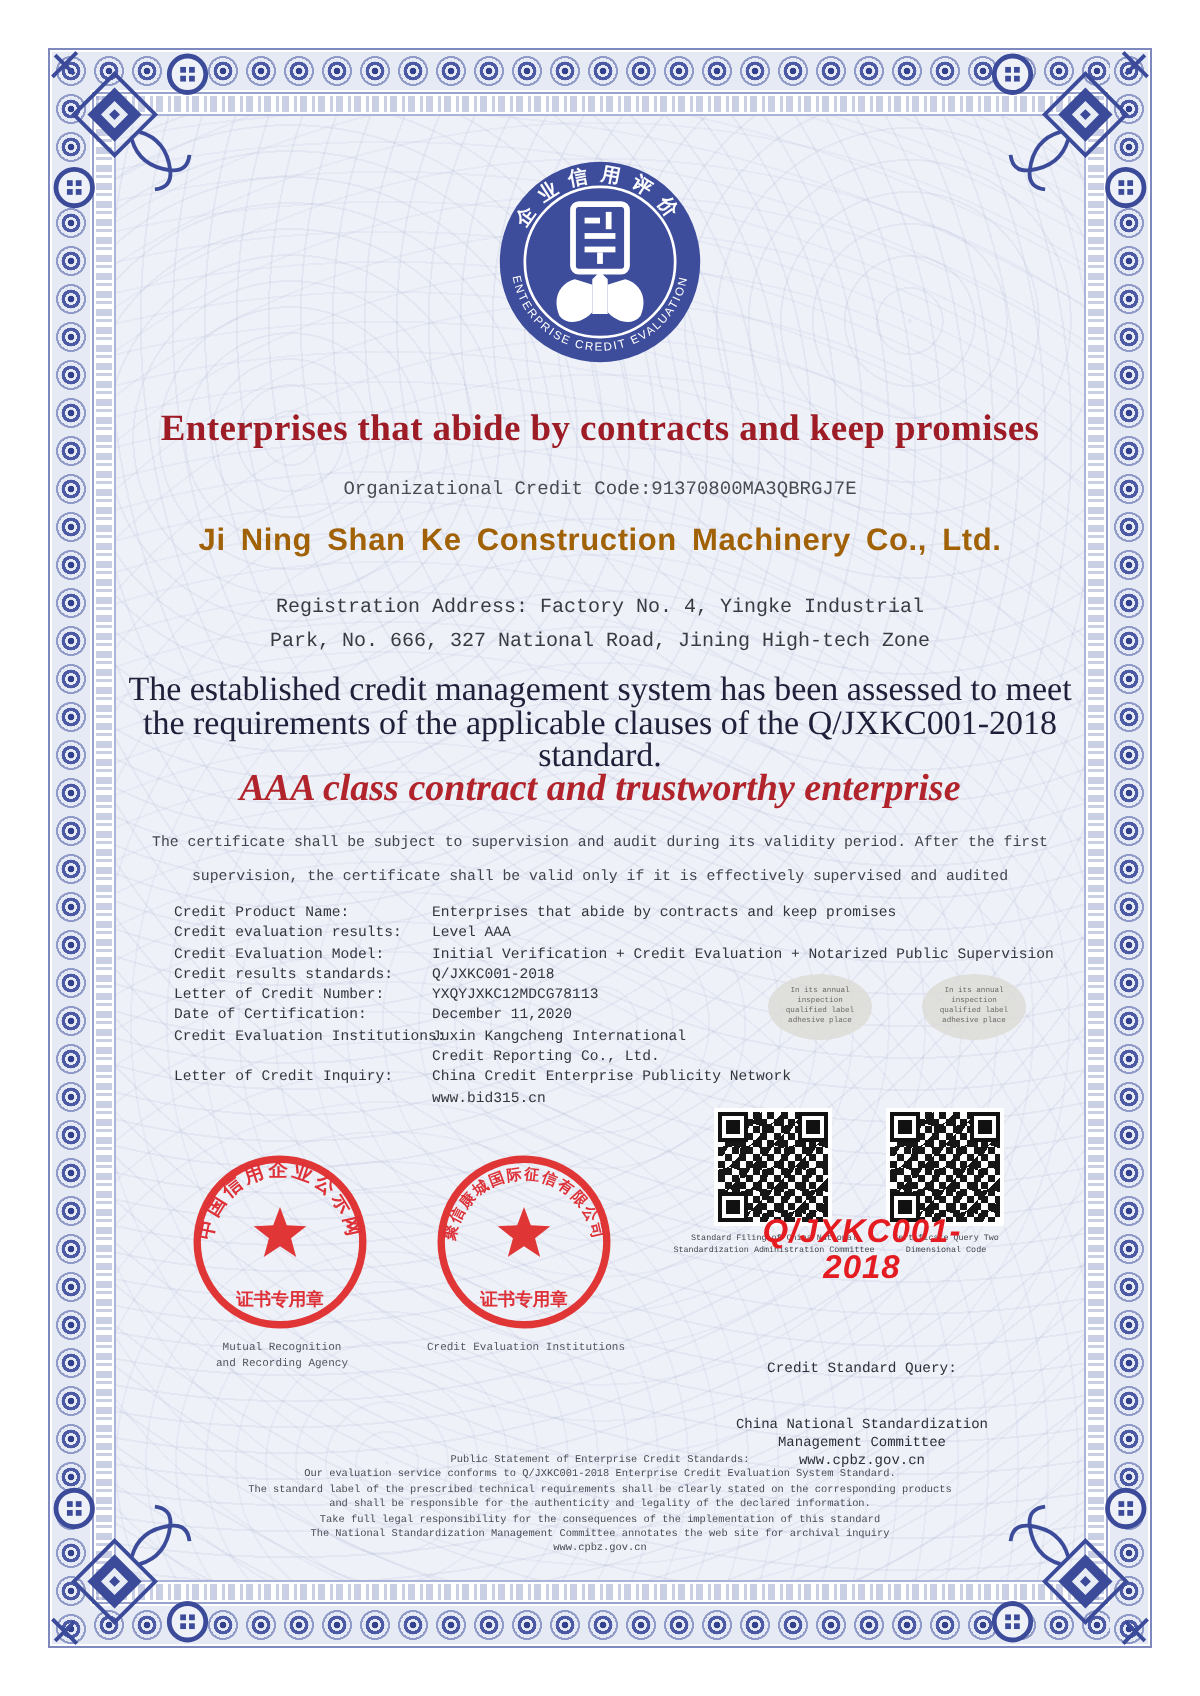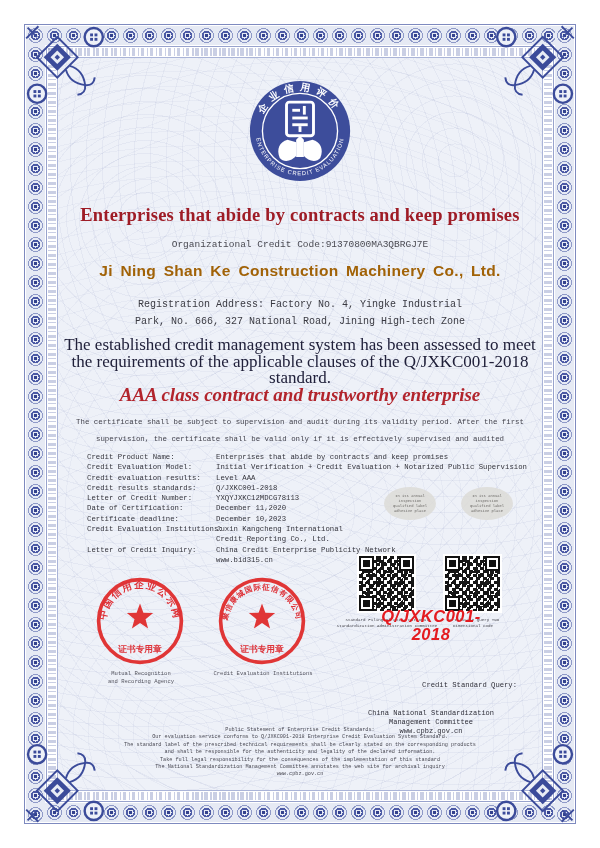--- a/index.html
+++ b/index.html
@@ -64,21 +64,21 @@
     background-image:repeating-conic-gradient(#161616 0% 25%, transparent 0% 50%),
                      repeating-conic-gradient(transparent 0% 12%, #161616 0% 30%, transparent 0% 58%, #161616 0% 71%, transparent 0% 100%);
     background-size:7px 7px,11px 11px;}
   .qr-f{position:absolute;width:15px;height:15px;background:#fff;border:2.5px solid #111;box-sizing:border-box;}
   .qr-f i{position:absolute;inset:2px;background:#111;display:block;}
   .qr-f.tl{top:1px;left:1px;} .qr-f.tr{top:1px;right:1px;} .qr-f.bl{bottom:1px;left:1px;}
   .qr-cap{position:absolute;font-family:"Liberation Mono",monospace;font-size:4.2px;color:#46464e;line-height:6px;text-align:center;white-space:pre-line;}
 
   .stdcode{position:absolute;left:345px;width:172px;top:608px;text-align:center;
     font-weight:bold;font-style:italic;font-size:16.5px;line-height:17.5px;color:#e41b20;white-space:pre-line;letter-spacing:.5px;}
-  .query-label{position:absolute;left:345px;width:172px;top:681px;text-align:right;font-family:"Liberation Mono",monospace;font-size:7.2px;color:#2e2e38;}
+  .query-label{position:absolute;left:345px;width:172px;top:681px;text-align:center;font-family:"Liberation Mono",monospace;font-size:7.2px;color:#2e2e38;}
   .query-org{position:absolute;left:335px;width:192px;top:695px;text-align:center;font-family:"Liberation Mono",monospace;font-size:7px;color:#2e2e38;line-height:9px;white-space:pre-line;margin-top:14px;}
 
   .statement{position:absolute;left:55px;right:55px;top:727px;text-align:center;
     font-family:"Liberation Mono",monospace;font-size:5.2px;color:#4a4a54;line-height:7.4px;}
 </style>
 </head>
 <body>
 
 <div class="page">
 
@@ -247,26 +247,25 @@
   <div class="ctr addr">Registration Address: Factory No. 4, Yingke Industrial
 Park, No. 666, 327 National Road, Jining High-tech Zone</div>
   <div class="ctr assess">The established credit management system has been assessed to meet
 the requirements of the applicable clauses of the Q/JXKC001-2018 standard.</div>
   <div class="ctr grade">AAA class contract and trustworthy enterprise</div>
   <div class="ctr superv">The certificate shall be subject to supervision and audit during its validity period. After the first
 supervision, the certificate shall be valid only if it is effectively supervised and audited</div>
 
   <div class="details">
     <div class="drow"><span class="dlabel">Credit Product Name:</span><span class="dval">Enterprises that abide by contracts and keep promises</span></div>
+    <div class="drow"><span class="dlabel">Credit evaluation results:</span><span class="dval">Level AAA</span></div>
     <div class="drow"><span class="dlabel">Credit Evaluation Model:</span><span class="dval">Initial Verification + Credit Evaluation + Notarized Public Supervision</span></div>
-    <div class="drow"><span class="dlabel">Credit evaluation results:</span><span class="dval">Level AAA</span></div>
     <div class="drow"><span class="dlabel">Credit results standards:</span><span class="dval">Q/JXKC001-2018</span></div>
     <div class="drow"><span class="dlabel">Letter of Credit Number:</span><span class="dval">YXQYJXKC12MDCG78113</span></div>
     <div class="drow"><span class="dlabel">Date of Certification:</span><span class="dval">December 11,2020</span></div>
-    <div class="drow"><span class="dlabel">Certificate deadline:</span><span class="dval">December 10,2023</span></div>
     <div class="drow"><span class="dlabel">Credit Evaluation Institutions:</span><span class="dval">Juxin Kangcheng International
 Credit Reporting Co., Ltd.</span></div>
     <div class="drow"><span class="dlabel">Letter of Credit Inquiry:</span><span class="dval">China Credit Enterprise Publicity Network
 www.bid315.cn</span></div>
   </div>
 
   <div class="oval-stamp" style="left:384px;top:487px;">
     <div>In its annual inspection</div>
     <div>qualified label adhesive place</div>
   </div>

